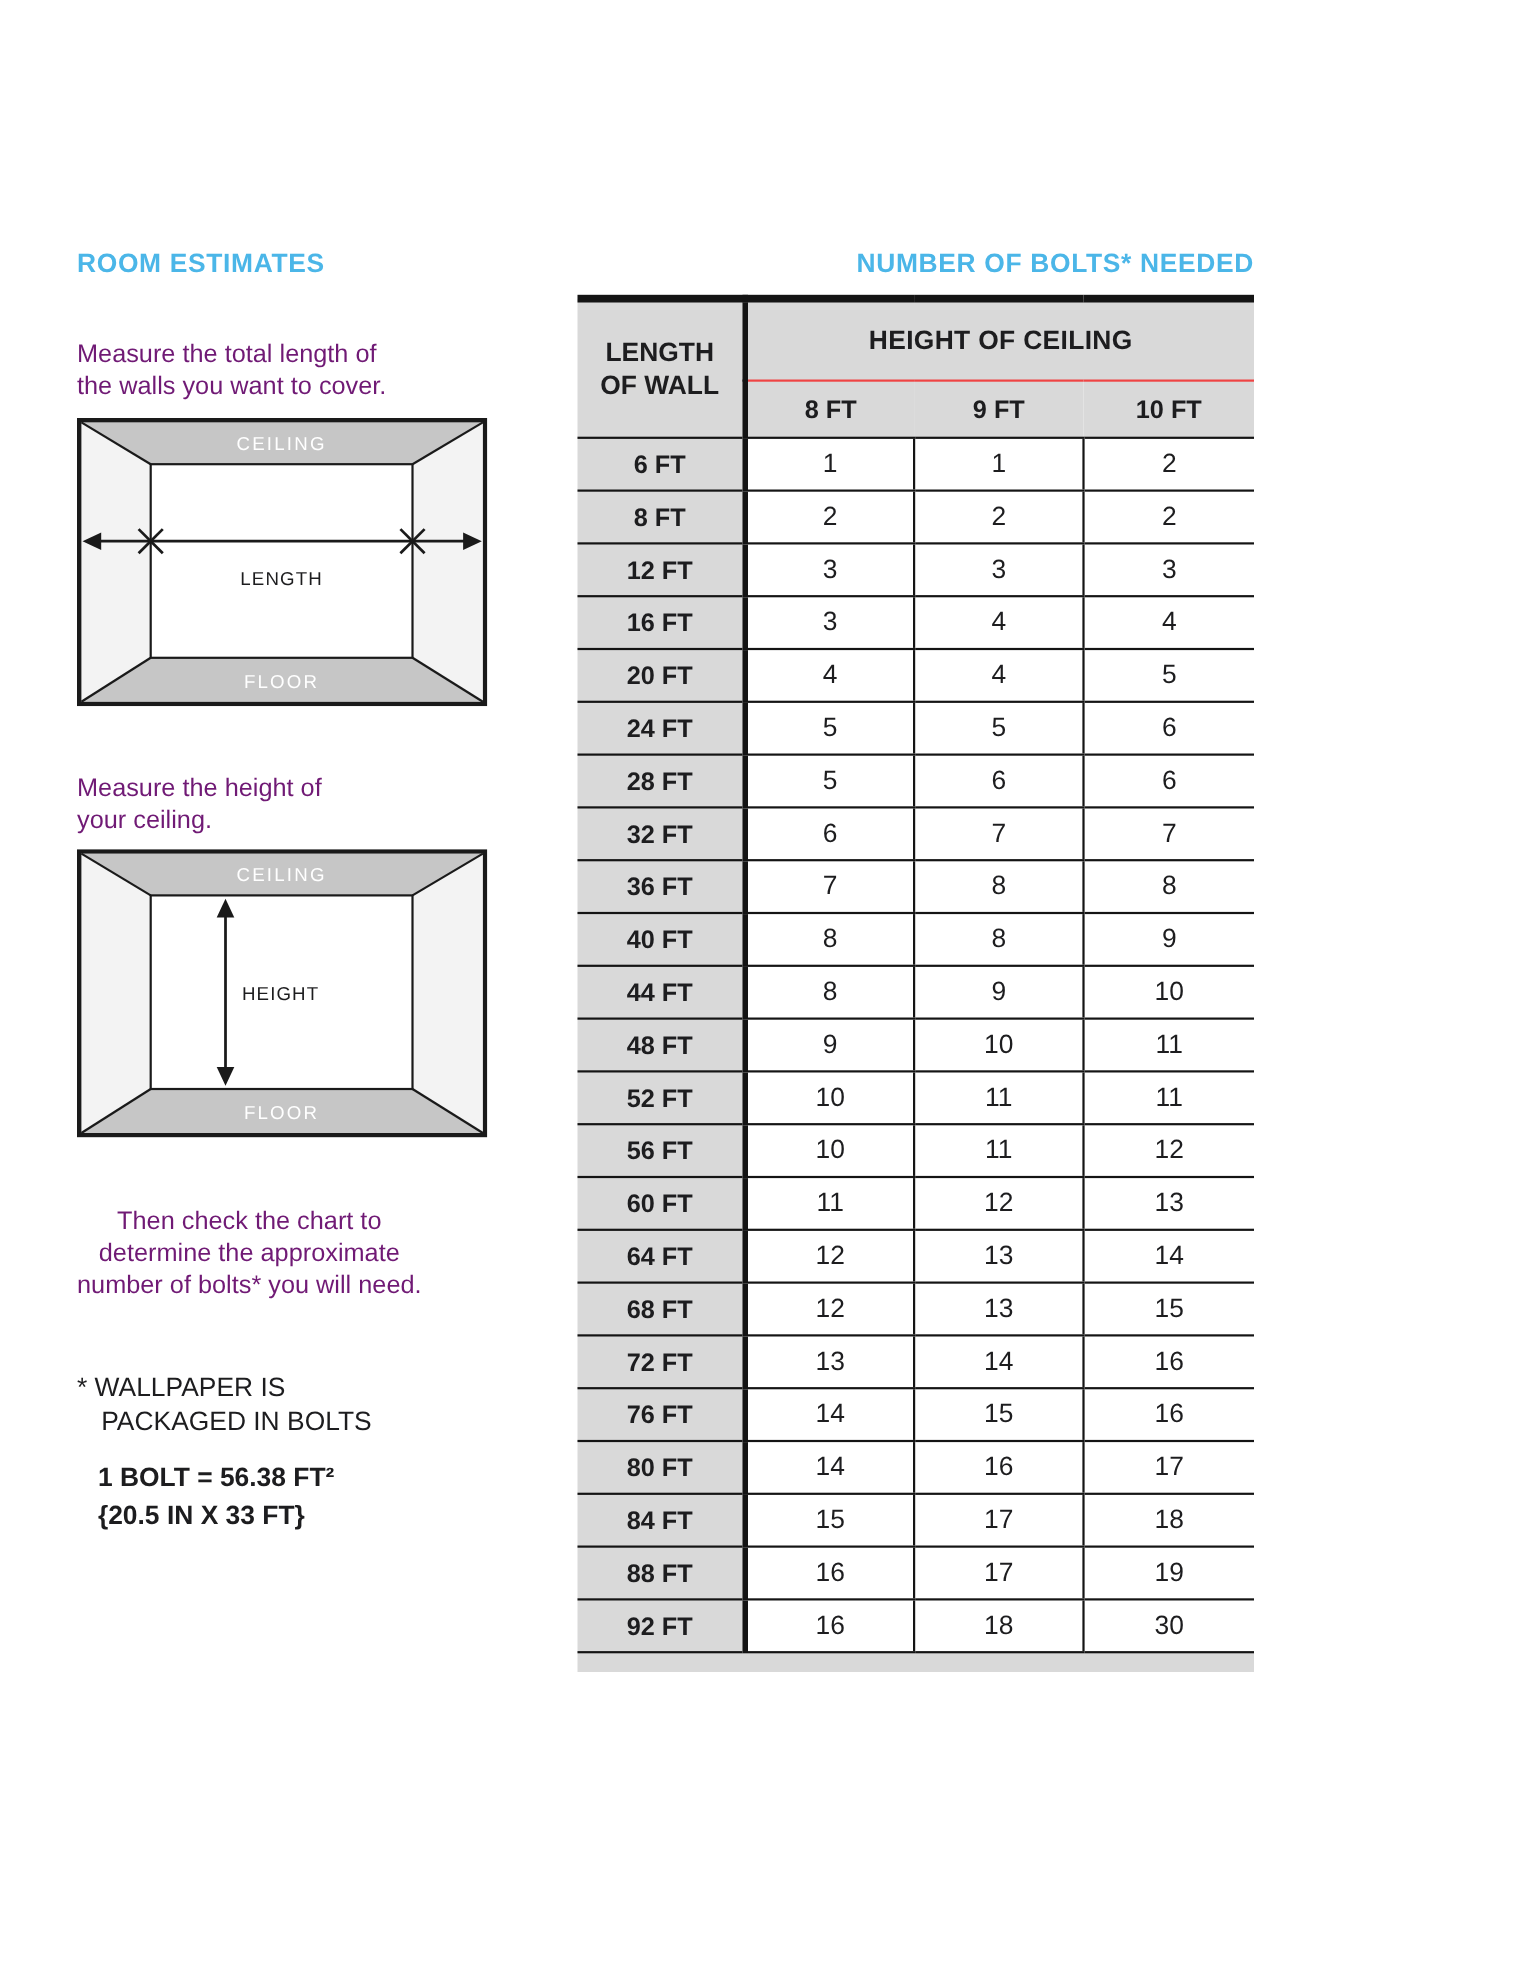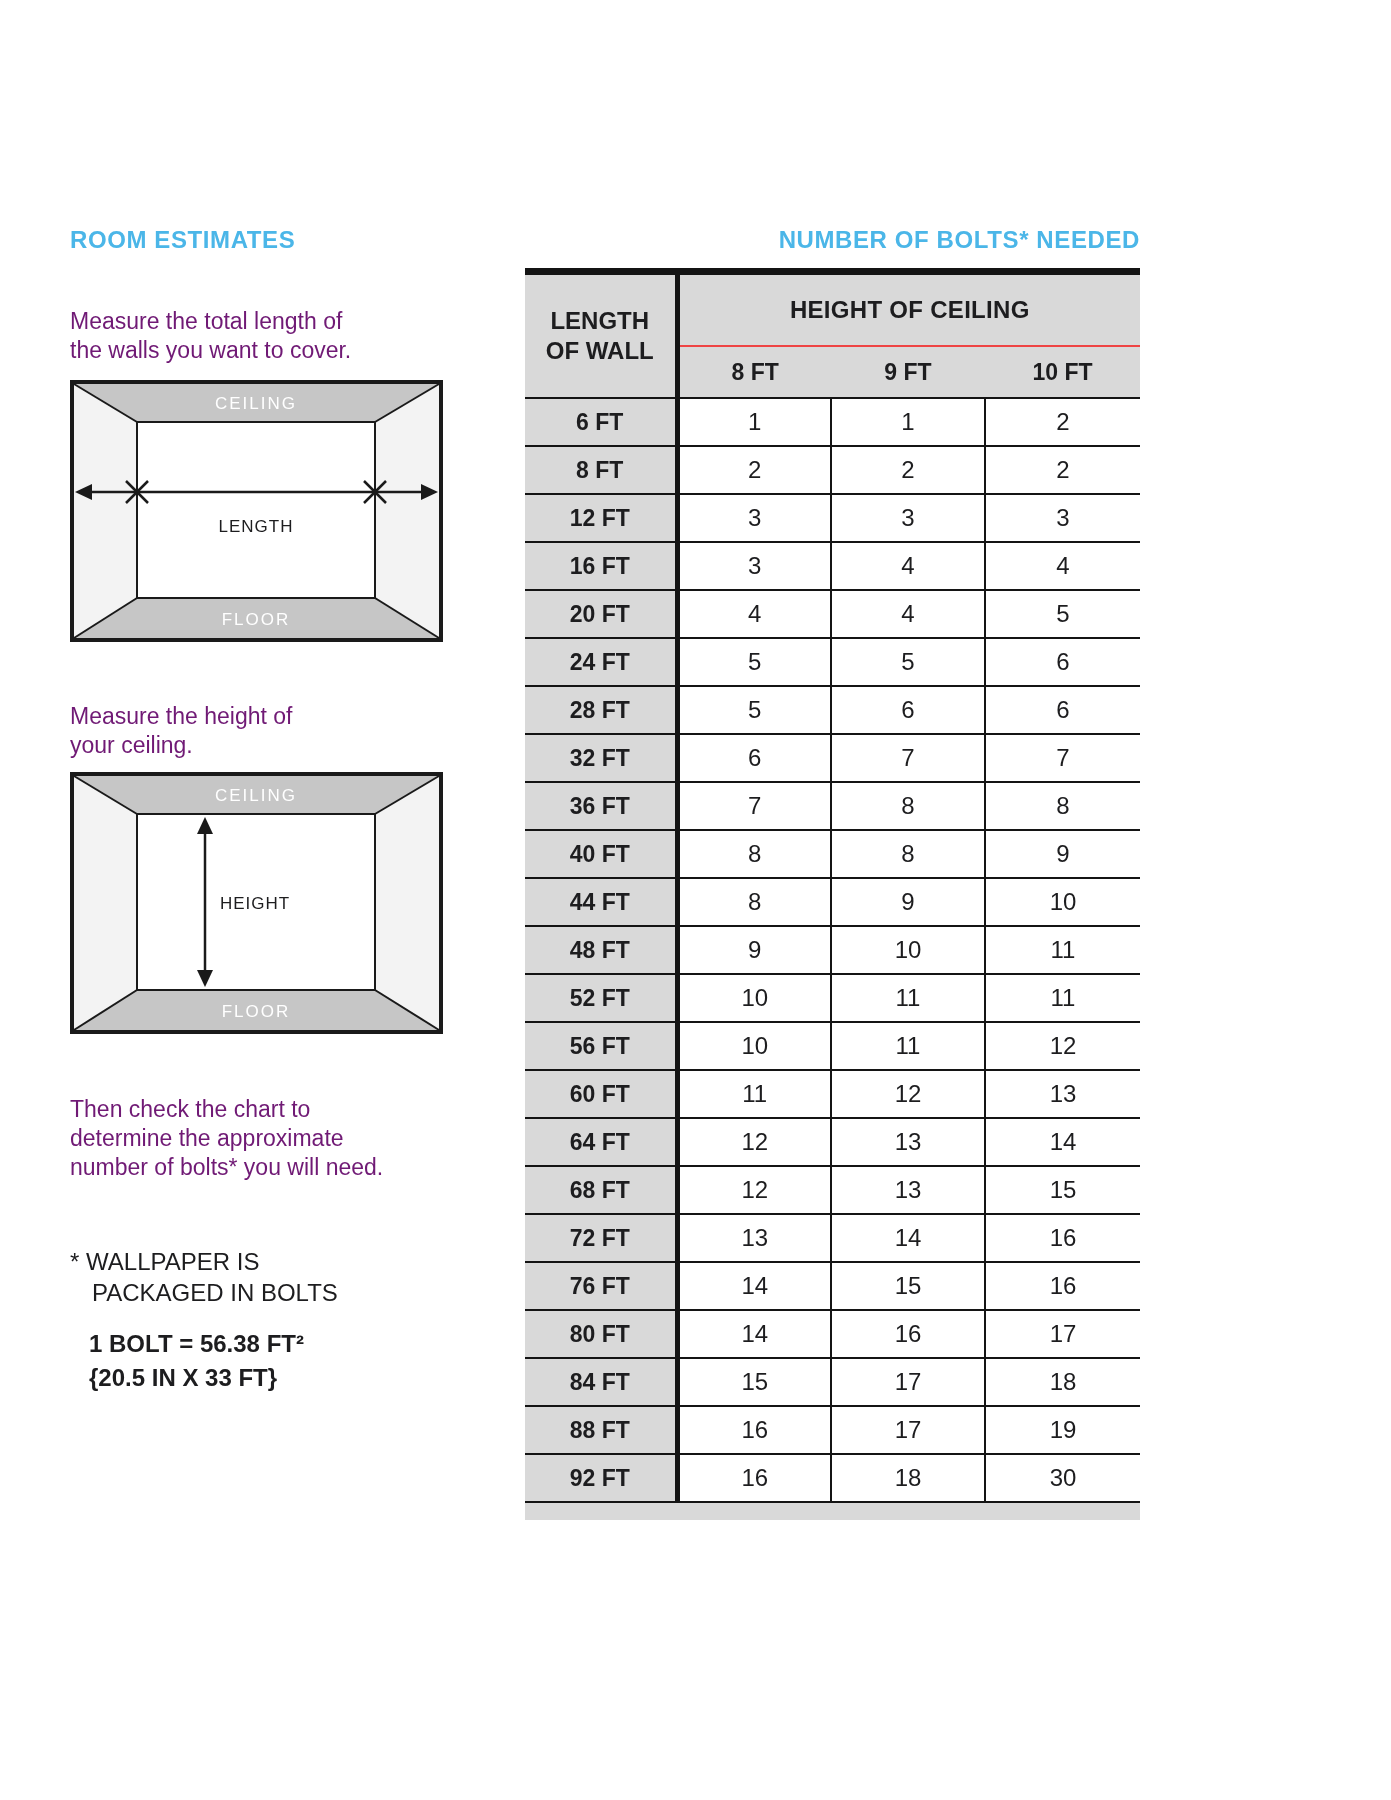--- a/index.html
+++ b/index.html
@@ -18,21 +18,21 @@
   }
   .h-room  { left:70px;  top:228px; }
   .h-table { left:525px; top:228px; width:615px; text-align:right; }
 
   .para {
     position:absolute; left:70px; font-size:23px; line-height:29px;
     white-space:pre-line; color:#701a75;
   }
   .para1 { top:284px; }
   .para2 { top:679px; }
-  .para3 { top:1072px; }
+  .para3 { top:1072px;text-align:center; }
 
   .diagram { position:absolute; left:70px; }
   .diagram1 { top:380px; }
   .diagram2 { top:772px; }
   .band-label { fill:#ffffff; font-family:"Liberation Sans", sans-serif; font-size:17px; letter-spacing:2px; }
   .dim-label  { fill:#1d1d1f; font-family:"Liberation Sans", sans-serif; font-size:17px; letter-spacing:1px; }
 
   .note { position:absolute; left:70px; top:1246px; font-size:24px; font-weight:normal; line-height:31px; }
   .note .indent { padding-left:22px; }
   .bolt { position:absolute; left:70px; top:1327px; font-size:24px; font-weight:bold; line-height:34px;margin-left:19px; }

